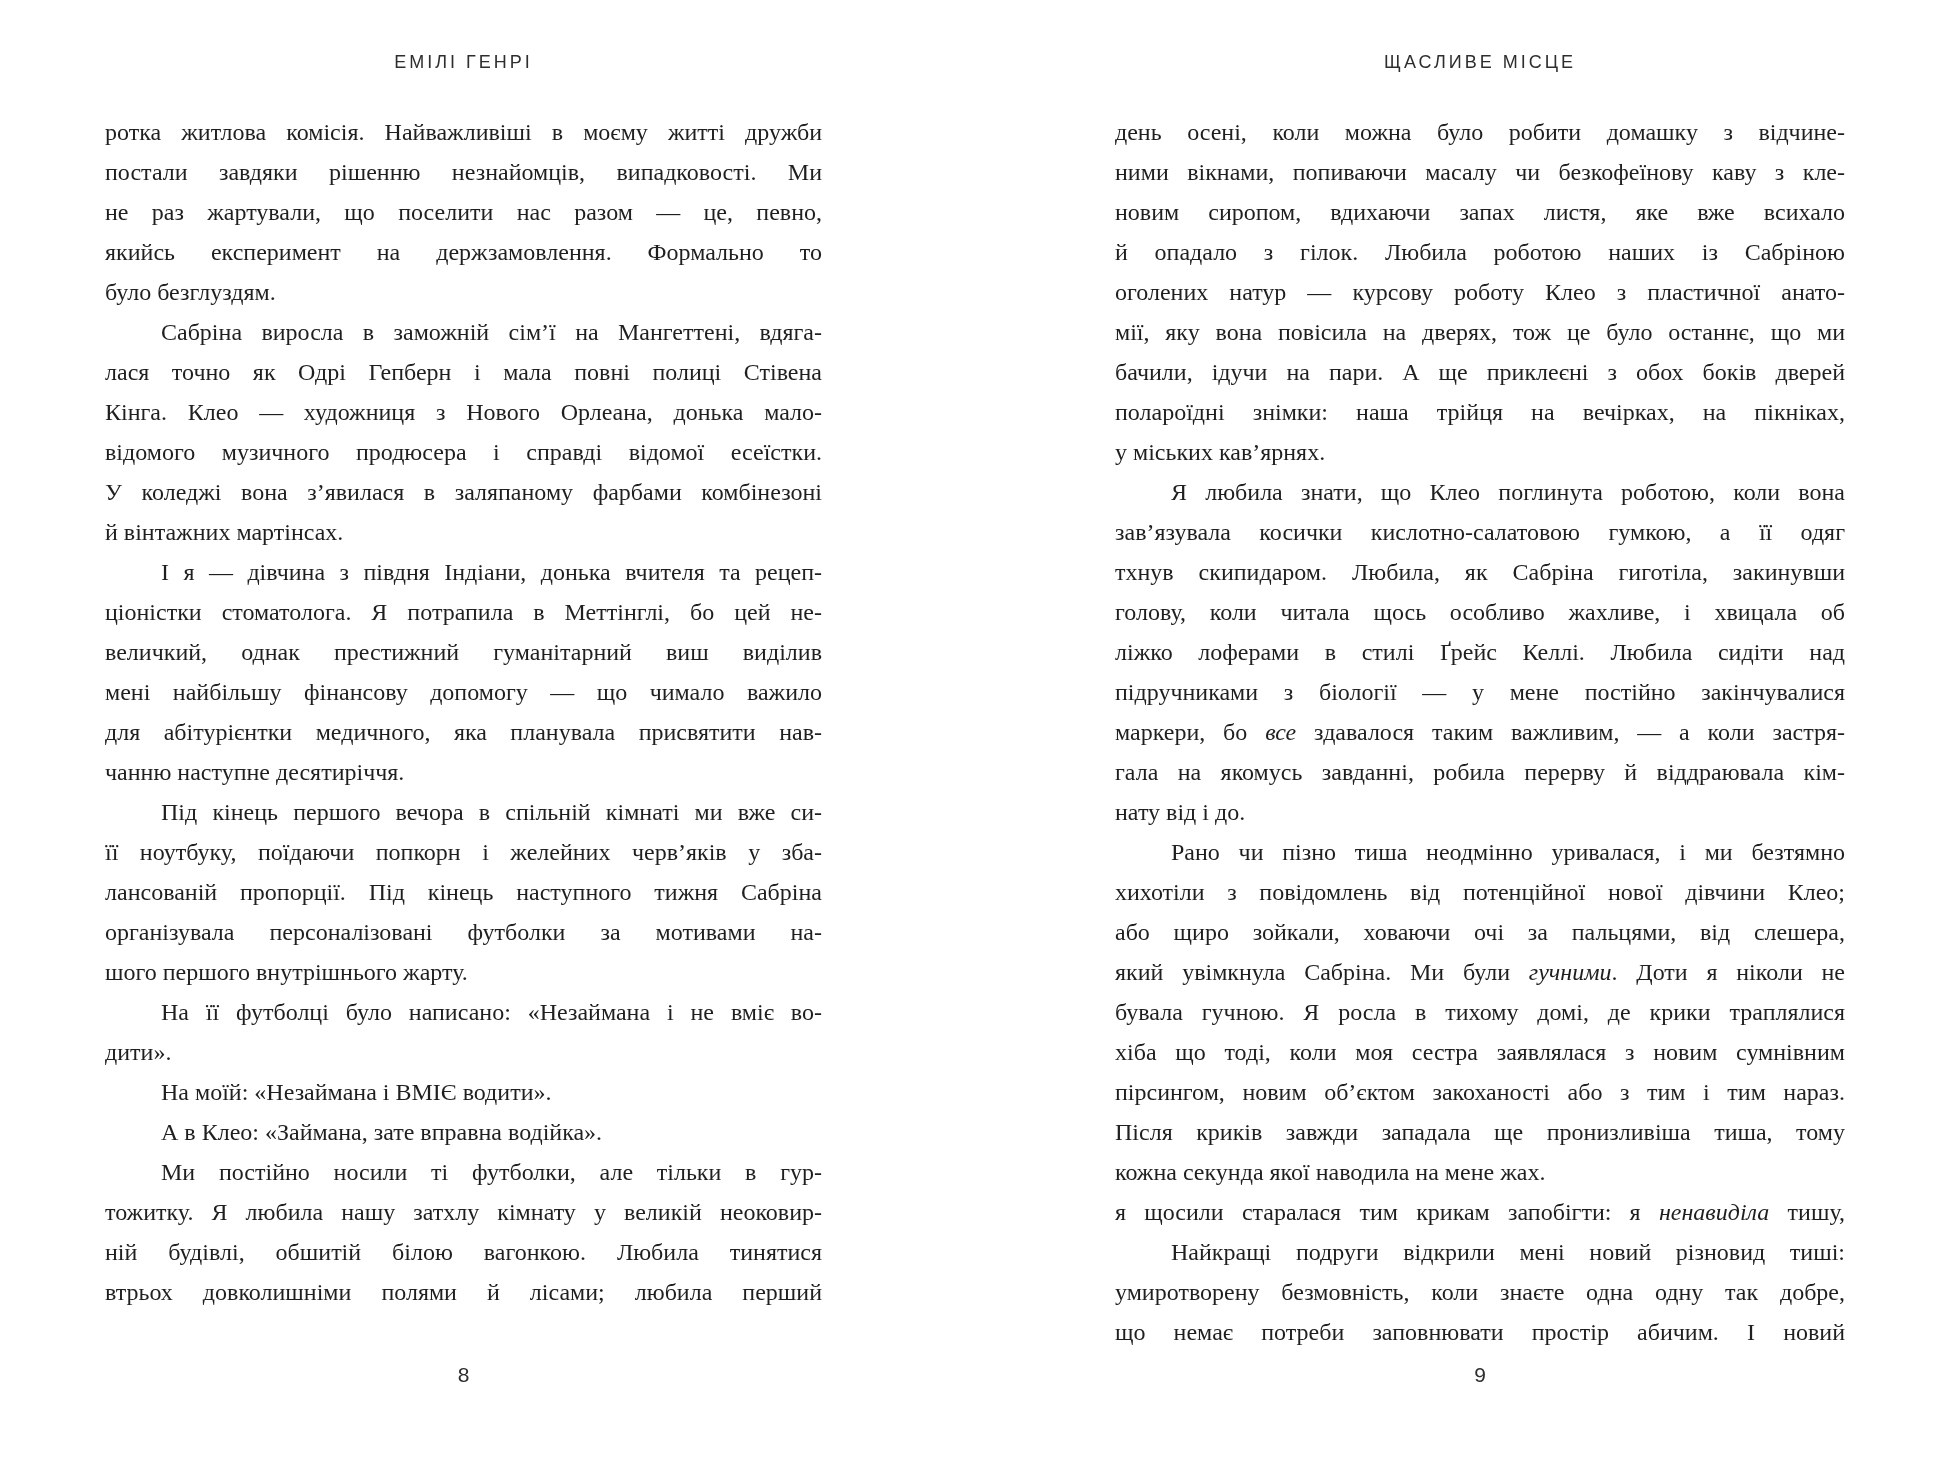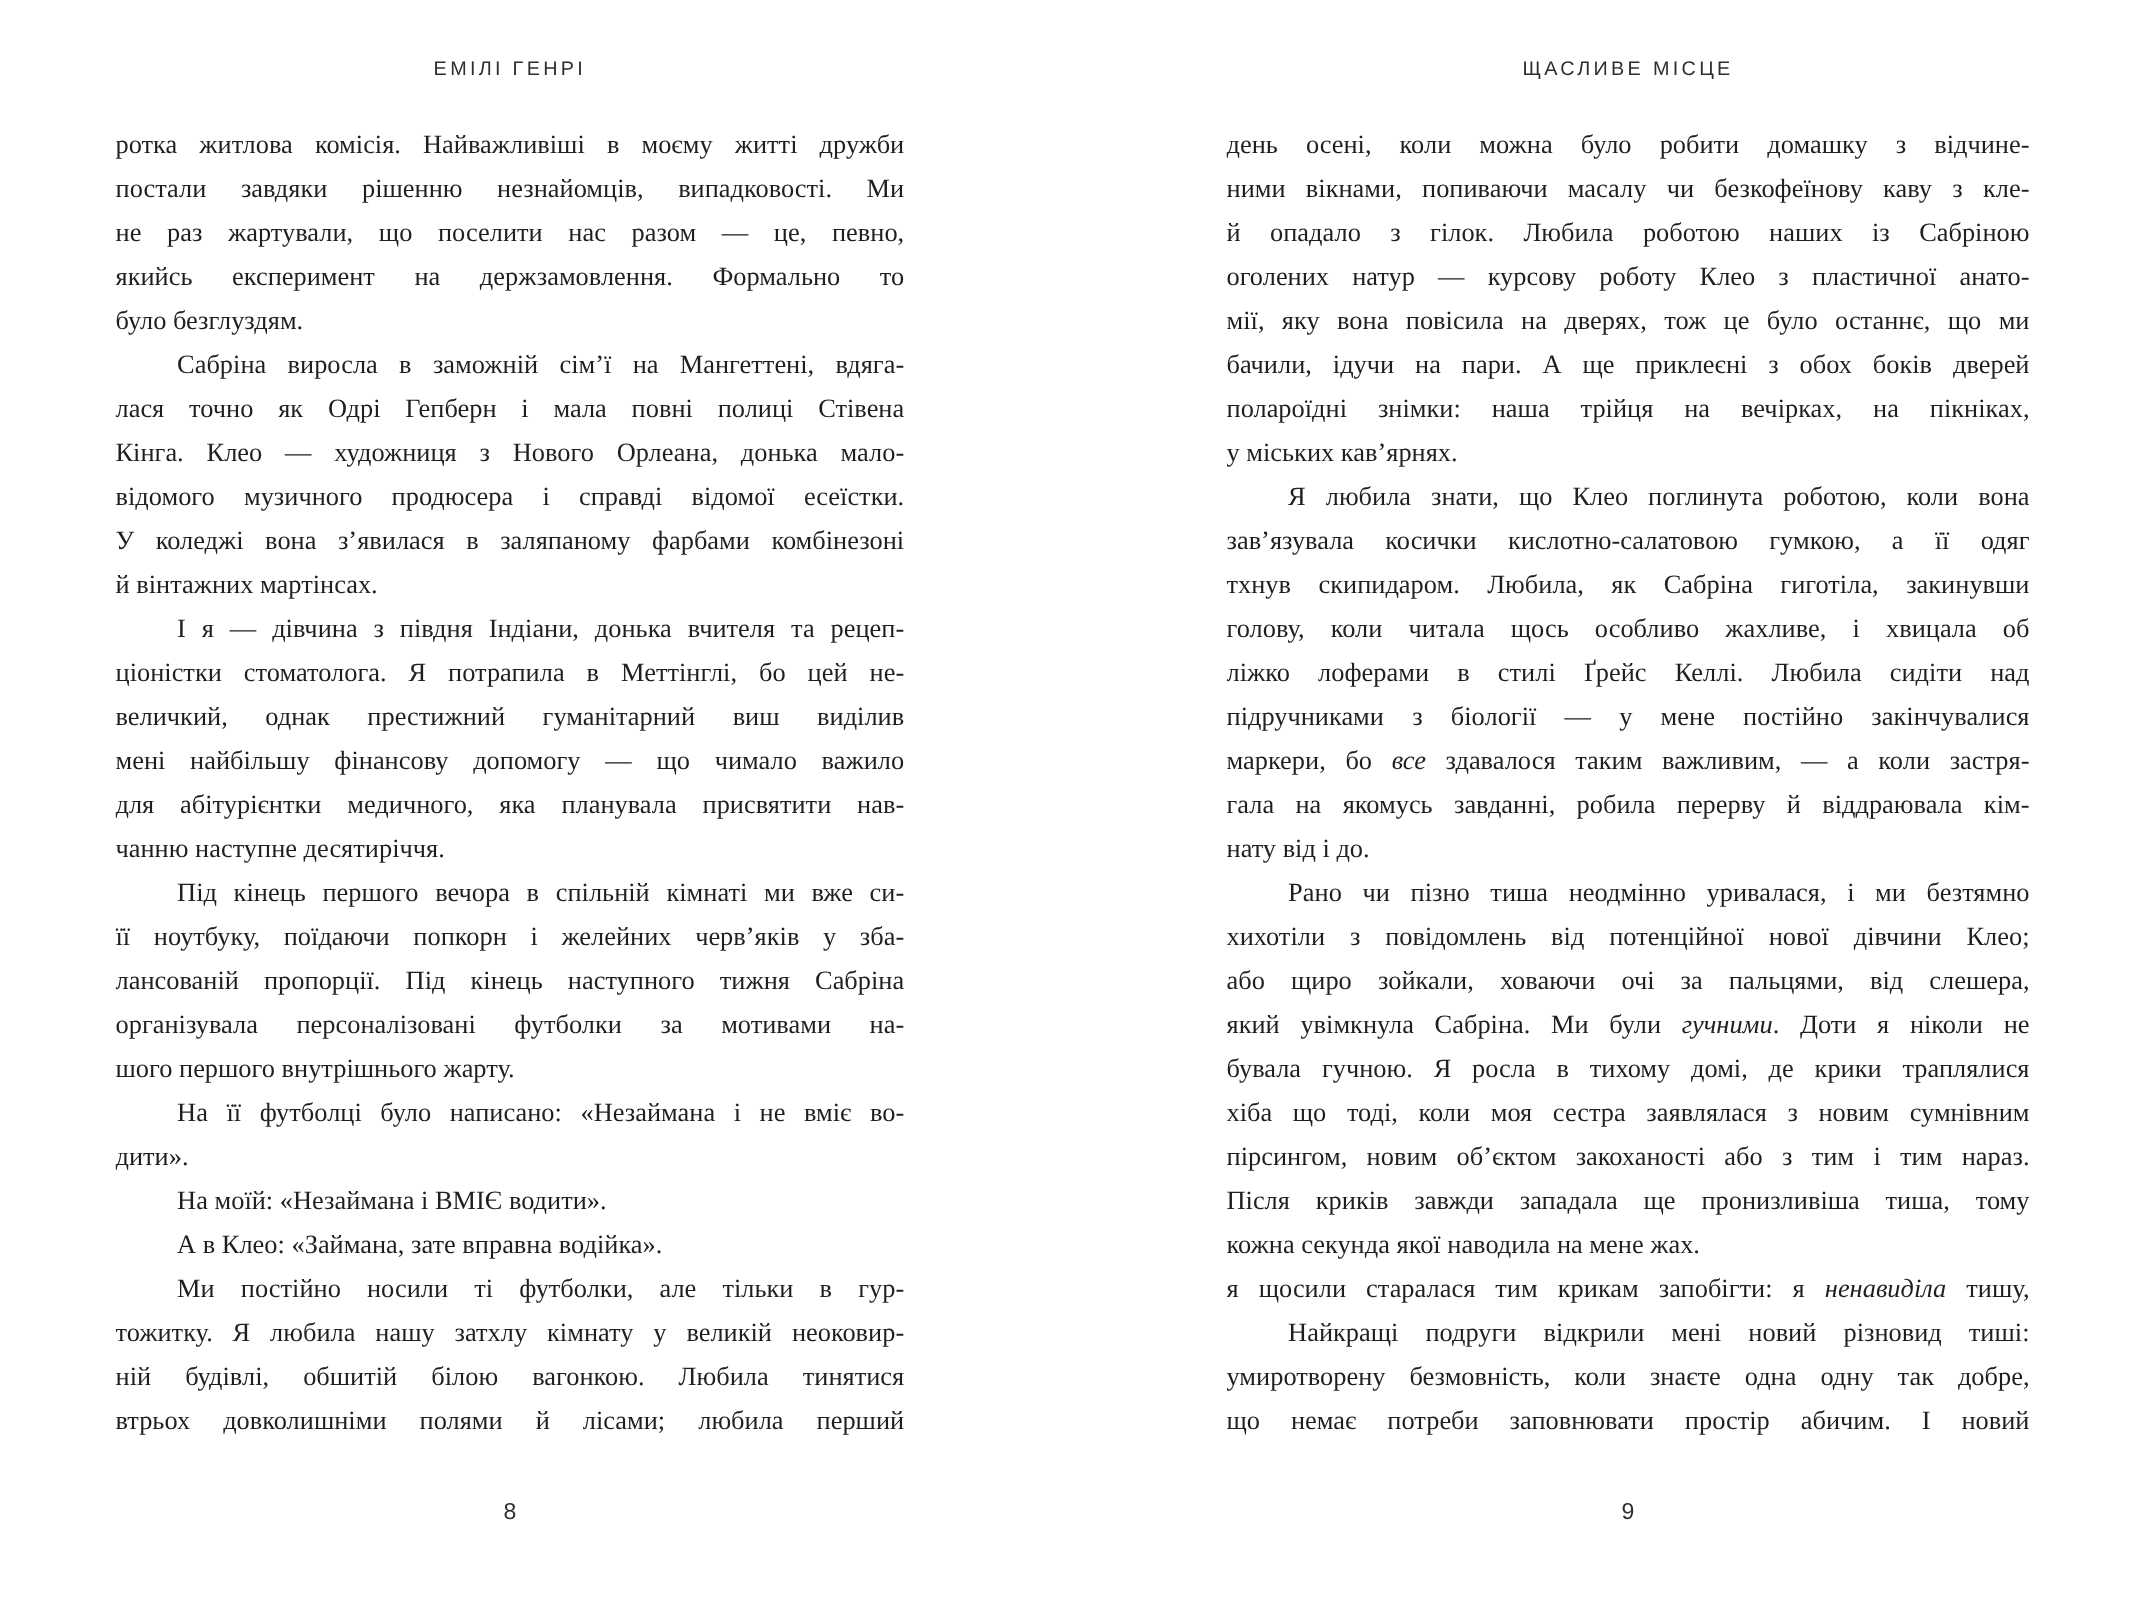--- a/index.html
+++ b/index.html
@@ -83,20 +83,21 @@
         <div class="line"><span>втрьох довколишніми полями й лісами; любила перший</span></div>
       </div>
     <div class="folio">8</div>
   </div>
 
   <div class="page page-r">
     <div class="running-header">ЩАСЛИВЕ МІСЦЕ</div>
     <div class="page-body">
         <div class="line"><span>день осені, коли можна було робити домашку з відчине-</span></div>
         <div class="line"><span>ними вікнами, попиваючи масалу чи безкофеїнову каву з кле-</span></div>
+        <div class="line"><span>новим сиропом, вдихаючи запах листя, яке вже всихало</span></div>
         <div class="line"><span>й опадало з гілок. Любила роботою наших із Сабріною</span></div>
         <div class="line"><span>оголених натур — курсову роботу Клео з пластичної анато-</span></div>
         <div class="line"><span>мії, яку вона повісила на дверях, тож це було останнє, що ми</span></div>
         <div class="line"><span>бачили, ідучи на пари. А ще приклеєні з обох боків дверей</span></div>
         <div class="line"><span>полароїдні знімки: наша трійця на вечірках, на пікніках,</span></div>
         <div class="line last"><span>у міських кав’ярнях.</span></div>
         <div class="line ind"><span>Я любила знати, що Клео поглинута роботою, коли вона</span></div>
         <div class="line"><span>зав’язувала косички кислотно-салатовою гумкою, а її одяг</span></div>
         <div class="line"><span>тхнув скипидаром. Любила, як Сабріна гиготіла, закинувши</span></div>
         <div class="line"><span>голову, коли читала щось особливо жахливе, і хвицала об</span></div>

